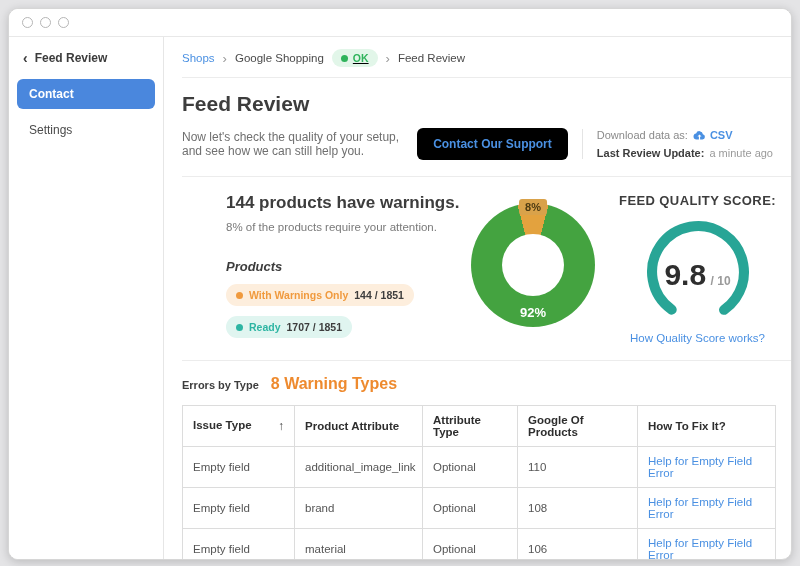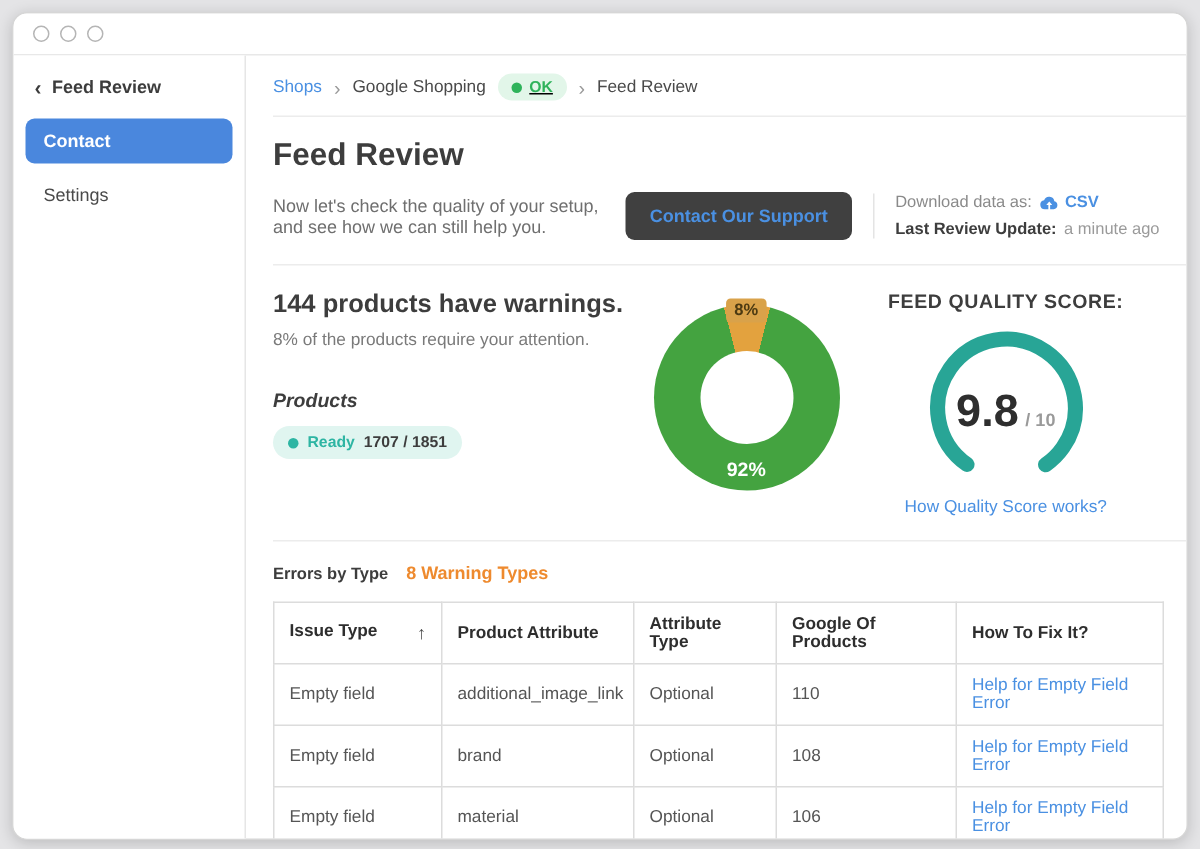--- a/index.html
+++ b/index.html
@@ -32,30 +32,30 @@
   .crumbText { color:#4a4a4a; }
   .okBadge { display:flex; align-items:center; gap:5px; background:#e2f6e9; border-radius:10px; padding:3px 9px;text-decoration:underline; }
   .okDot { width:7px; height:7px; border-radius:50%; background:#2fb35b; }
   .okText { color:#2fb35b; font-weight:bold; font-size:10.5px; }
   .hDivider { border-top:1px solid #ececec; margin:0 0 0 18px; }
   .pad { padding:0 18px; }
   
   .pageTitle { font-size:21px; font-weight:bold; color:#3d3d3d; margin:14px 0 12px 0; }
   .headerRow { display:flex; align-items:center; gap:14px; padding-bottom:16px; }
   .subtitle { font-size:12px; color:#6f6f6f; flex:1; }
-  .supportBtn { background:#404040; color:#4a90e2; font-weight:bold; font-size:12px; border:none; border-radius:6px; padding:9px 16px; cursor:pointer; white-space:nowrap; font-family:inherit; }
+  .supportBtn { background:#000000; color:#4a90e2; font-weight:bold; font-size:12px; border:none; border-radius:6px; padding:9px 16px; cursor:pointer; white-space:nowrap; font-family:inherit; }
   .dlBlock { border-left:1px solid #e4e4e4; padding-left:14px; font-size:11px; white-space:nowrap; }
   .dlRow { display:flex; align-items:center; gap:5px; margin-bottom:6px; }
   .dlLabel { color:#8a8a8a; }
   .csvLink { color:#4a90e2; font-weight:bold; cursor:pointer; display:flex; align-items:center; gap:4px; }
   .lruLabel { color:#3d3d3d; font-weight:bold; }
   .lruValue { color:#9a9a9a; }
   
   .summary { display:flex; padding:16px 18px 14px 18px; }
-  .sumLeft { width:245px; flex:none; }
+  .sumLeft { width:245px; flex:none;margin-left:44px; }
   .headline { font-size:17px; font-weight:bold; color:#3d3d3d; }
   .subtext { font-size:11.5px; color:#7a7a7a; margin-top:8px; }
   .prodLabel { font-size:13px; font-weight:bold; color:#3d3d3d; margin-top:26px;font-style:italic; }
   .legendPill { display:inline-flex; align-items:center; gap:6px; border-radius:12px; padding:5px 10px; font-size:10.5px; margin-top:10px; }
   .legendPill.warn { background:#fdeedd; }
   .legendPill.ready { background:#e0f5f0; }
   .lDot { width:7px; height:7px; border-radius:50%; }
   .lDot.warn { background:#f09a3e; }
   .lDot.ready { background:#2db5a3; }
   .lText.warn { color:#f09a3e; font-weight:bold; }
@@ -71,21 +71,21 @@
   .sumRight { width:205px; flex:none; text-align:center; }
   .scoreTitle { font-size:13px; font-weight:bold; color:#3d3d3d; letter-spacing:.4px; margin-bottom:8px; }
   .gaugeWrap { position:relative; width:118px; height:112px; margin:0 auto; }
   .gaugeText { position:absolute; left:0; right:0; top:42px; text-align:center; }
   .gaugeValue { font-size:30px; font-weight:bold; color:#2e2e2e; }
   .gaugeMax { font-size:12px; color:#9a9a9a; font-weight:bold; }
   .scoreLink { font-size:11.5px; color:#4a90e2; cursor:pointer; margin-top:2px; display:inline-block; }
   
   .errorsHead { display:flex; align-items:baseline; gap:12px; padding:14px 18px 0 18px; }
   .errorsTitle { font-size:11px; font-weight:bold; color:#3d3d3d; }
-  .warnTypes { font-size:12px; font-weight:bold; color:#ee8a2e;text-align:right; }
+  .warnTypes { font-size:16px; font-weight:bold; color:#ee8a2e;text-align:right; }
   table { border-collapse:collapse; margin:12px 18px 0 18px; width:593px; table-layout:fixed; }
   th, td { border:1px solid #dcdcdc; text-align:left; padding:8px 10px; font-size:11.5px; }
   th { color:#2e2e2e; font-weight:bold; }
   td { color:#555; }
   .col1{width:112px}.col2{width:128px}.col3{width:95px}.col4{width:120px}.col5{width:138px}
   .sortIcon { float:right; color:#444; font-size:12px; cursor:pointer; }
   .helpLink { color:#4a90e2; cursor:pointer; }
 </style>
 </head>
 <body>
@@ -151,20 +151,27 @@
         </div>
       </div>
       <div class="hDivider"></div>
 
       <div class="summary">
         <div class="sumLeft">
           <div class="headline">144 products have warnings.</div>
           <div class="subtext">8% of the products require your attention.</div>
           <div class="prodLabel">Products</div>
           <div>
+            <span class="legendPill warn">
+              <span class="lDot warn"></span>
+              <span class="lText warn">With Warnings Only</span>
+              <span class="lValue">144 / 1851</span>
+            </span>
+          </div>
+          <div>
             <span class="legendPill ready">
               <span class="lDot ready"></span>
               <span class="lText ready">Ready</span>
               <span class="lValue">1707 / 1851</span>
             </span>
           </div>
         </div>
 
         <div class="sumMid">
           <div class="donutWrap">

